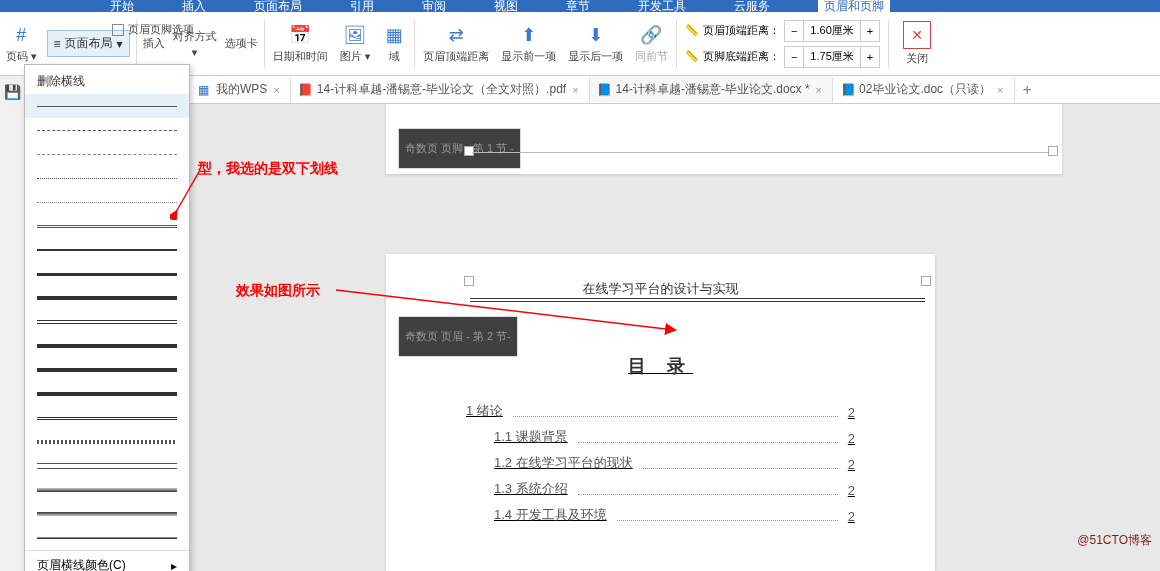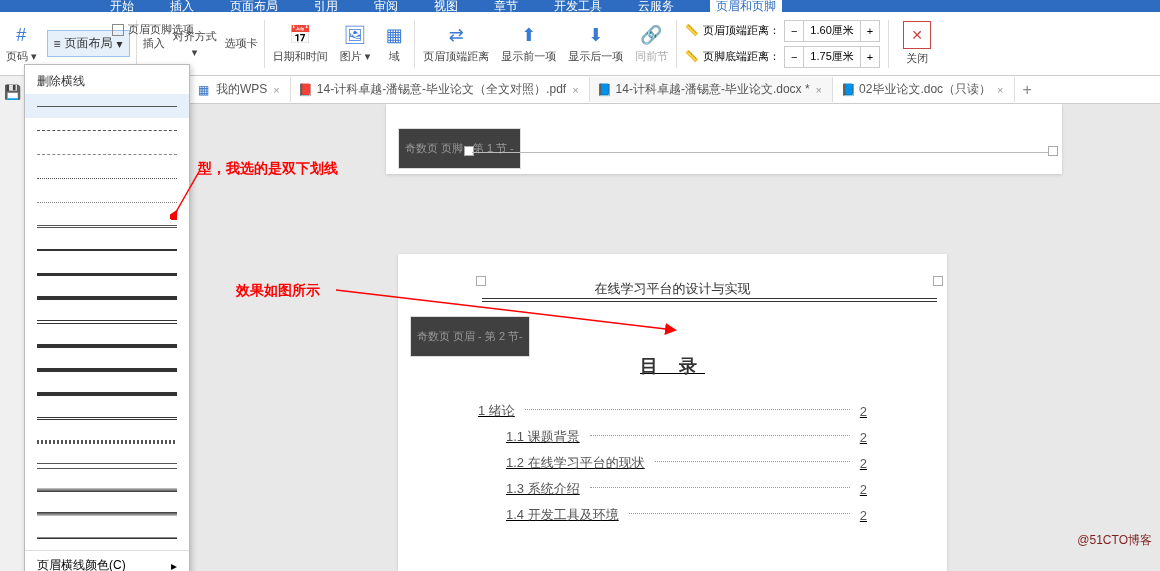--- a/index.html
+++ b/index.html
@@ -1,19 +1,19 @@
 <!DOCTYPE html>
 <html><head>
 <meta charset="utf-8">
 <style>
 * { margin: 0; padding: 0; box-sizing: border-box; font-family: "Microsoft YaHei", Arial, sans-serif; }
 body { width: 1160px; height: 571px; background: #f0f0f0; overflow: hidden; position: relative; font-size: 12px; }
 
 
-.menubar { height: 12px; background: #2d6cc0; display: flex; align-items: center; color: #fff; padding-left: 110px; gap: 36px; font-size: 12px; overflow: hidden; }
+.menubar { height: 12px; background: #2d6cc0; display: flex; align-items: center; color: #fff; padding-left: 110px; gap: 48px; font-size: 12px; overflow: hidden; }
 .menubar .active { color: #2d6cc0; background: #fff; padding: 0 6px; }
 
 
 .ribbon { height: 64px; background: #fff; border-bottom: 1px solid #ccc; display: flex; align-items: center; position: relative; }
 .rib-col { display: flex; flex-direction: column; align-items: center; padding: 4px 6px; font-size: 11px; color: #444; }
 .rib-sep { width: 1px; background: #ddd; height: 48px; margin: 8px 2px; }
 .rib-ico { width: 24px; height: 24px; display: flex; align-items: center; justify-content: center; font-size: 18px; color: #3a7bd5; }
 .rib-txt { margin-top: 2px; white-space: nowrap; }
 .checkbox-row { display: flex; align-items: center; gap: 4px; font-size: 11px; color: #444; padding: 6px 8px; }
 .checkbox { width: 12px; height: 12px; border: 1px solid #888; display: inline-block; }
@@ -40,35 +40,35 @@
 .tab .doc-ico { width: 14px; height: 14px; font-size: 12px; color: #2d6cc0; }
 .tab .close { color: #999; font-size: 11px; padding: 0 2px; }
 .plus-tab { padding: 4px 8px; color: #888; font-size: 16px; }
 .qat-icons { position: absolute; left: 0; top: 80px; display: flex; gap: 8px; padding: 4px; font-size: 14px; }
 .qat-ico { color: #2d6cc0; }
 
 
 .workspace { position: absolute; top: 104px; left: 190px; right: 0; bottom: 0; background: #e8e8e8; overflow: hidden; }
 .page { background: #fff; margin: 0 auto; box-shadow: 0 1px 3px rgba(0,0,0,0.15); position: absolute; }
 .page1 { top: 0; left: 196px; width: 676px; height: 70px; }
-.page2 { top: 150px; left: 196px; width: 549px; bottom: 0; margin-left: 12px; }
+.page2 { top: 150px; left: 196px; width: 549px; bottom: 0; }
 .header-label { position: absolute; font-size: 11px; color: #999; border: 1px solid #ddd; padding: 12px 6px; background: #404040; }
 .page1 .header-label { top: 24px; left: 12px; }
 .page1 .hf-line { position: absolute; top: 48px; left: 86px; right: 10px; border-top: 1px solid #bbb; }
 .hf-handle { position: absolute; width: 10px; height: 10px; border: 1px solid #aaa; background: #fff; }
 
 .page2 .header-title { position: absolute; top: 26px; left: 0; right: 0; text-align: center; font-size: 13px; color: #333; }
 .page2 .dbl-line { position: absolute; top: 44px; left: 84px; right: 10px; border-top: 1px solid #333; }
 .page2 .dbl-line2 { top: 47px; }
 .page2 .header-label { top: 62px; left: 12px; }
 
 .toc-wrap { position: absolute; top: 100px; left: 0; right: 0; text-align: center; text-decoration: underline; }
 .toc-title { font-size: 18px; font-weight: bold; color: #333; letter-spacing: 8px; }
 .toc-list { margin: 24px 80px 0 80px; text-align: left; font-size: 13px; color: #555; }
-.toc-row { display: flex; align-items: center; margin: 8px 0; gap: 6px; }
+.toc-row { display: flex; align-items: flex-end; margin: 8px 0; gap: 6px; }
 .toc-lvl2 { padding-left: 28px; }
 .toc-dots { flex: 1; border-bottom: 1px dotted #999; margin: 0 4px 3px 4px; }
 
 
 .anno { position: absolute; color: red; font-size: 14px; font-weight: bold; z-index: 200; pointer-events: none; }
 .arrow-svg { position: absolute; z-index: 150; pointer-events: none; }
 
 .watermark { position: absolute; right: 8px; bottom: 22px; color: #7f1d1d; font-size: 12px; margin-left: 25px; }
 .close-box { width: 28px; height: 28px; border: 1px solid #c44; display: flex; align-items: center; justify-content: center; color: #c44; font-size: 14px; margin: 0 6px; }
 </style>

